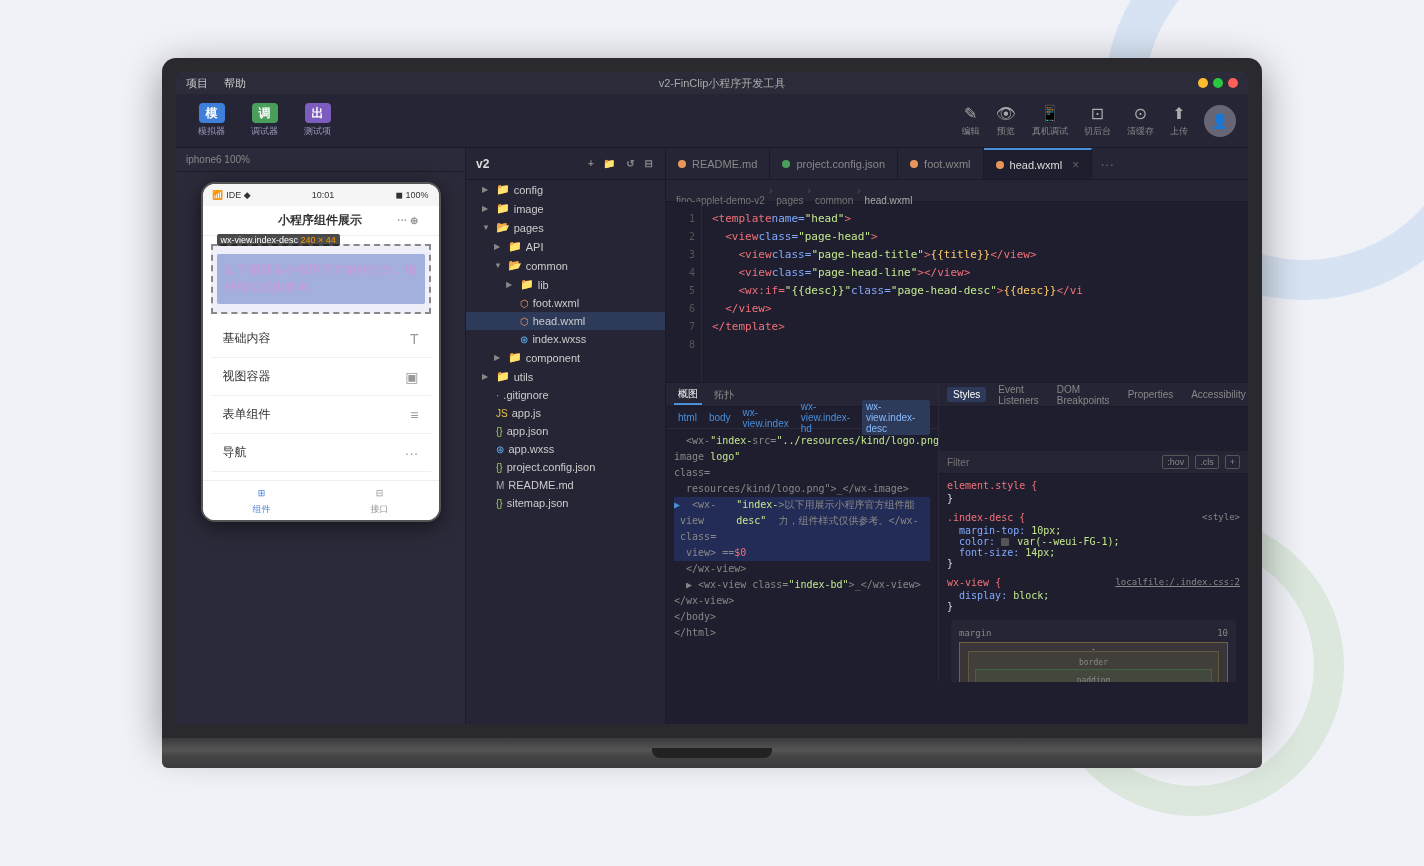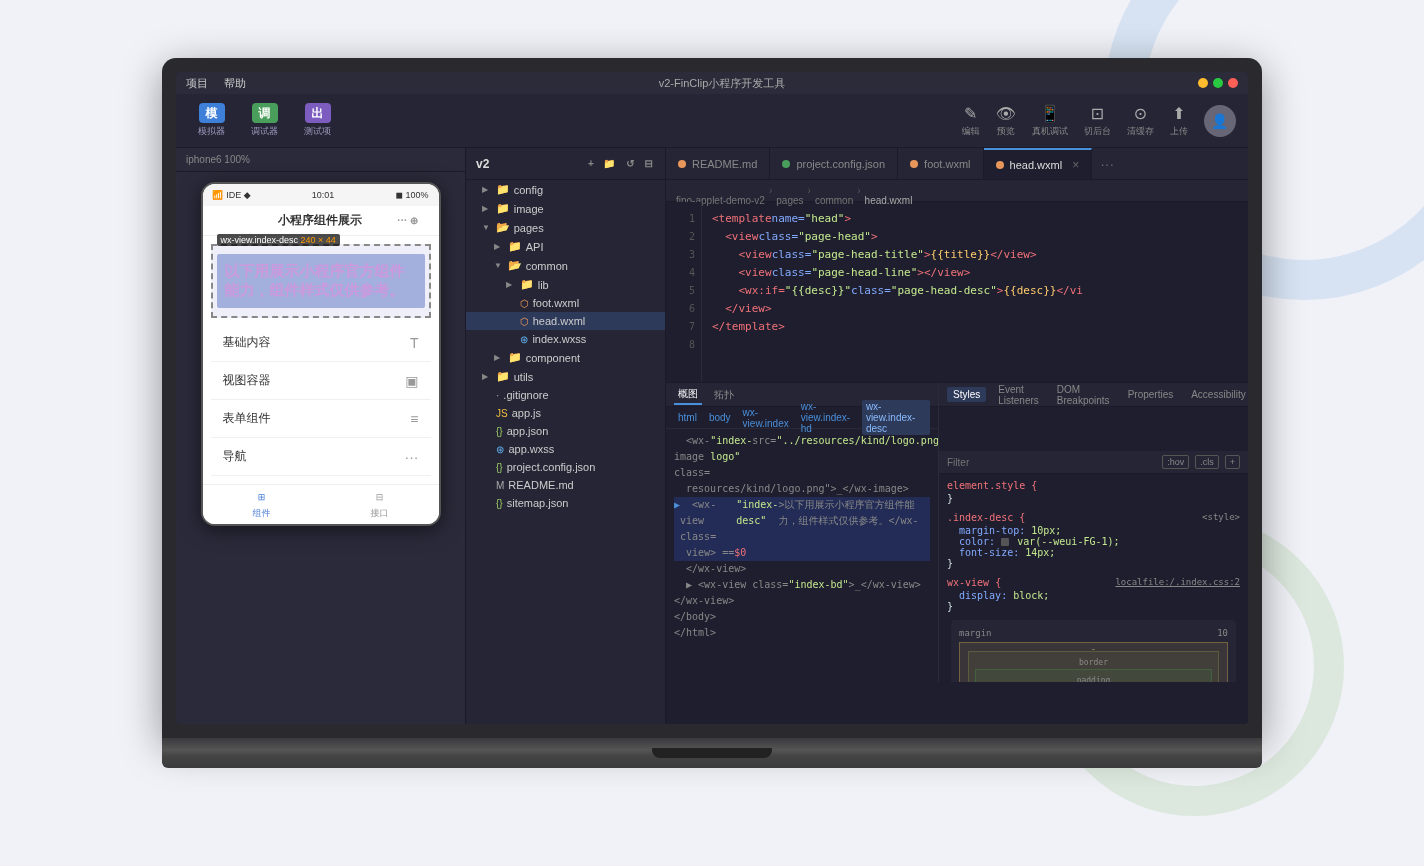--- a/index.html
+++ b/index.html
@@ -291,22 +291,21 @@
     }
 
     .selected-element {
       background: rgba(50,80,180,0.4);
       padding: 8px;
       margin: 4px 0;
       border-radius: 2px;
     }
     .selected-text {
       color: #c9d;
-      font-size: 15px;
-      font-weight: bold;
+      font-size: 12px;
     }
 
     .phone-menu-item {
       display: flex;
       align-items: center;
       justify-content: space-between;
       padding: 10px 12px;
       border-bottom: 1px solid #f0f0f0;
     }
     .phone-menu-text {

